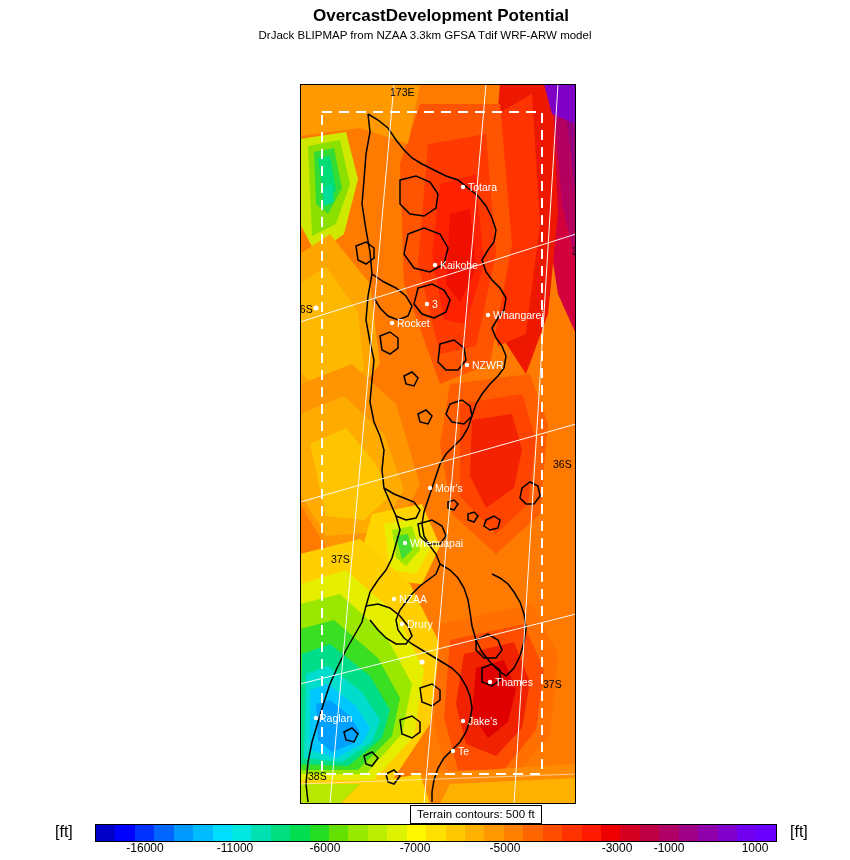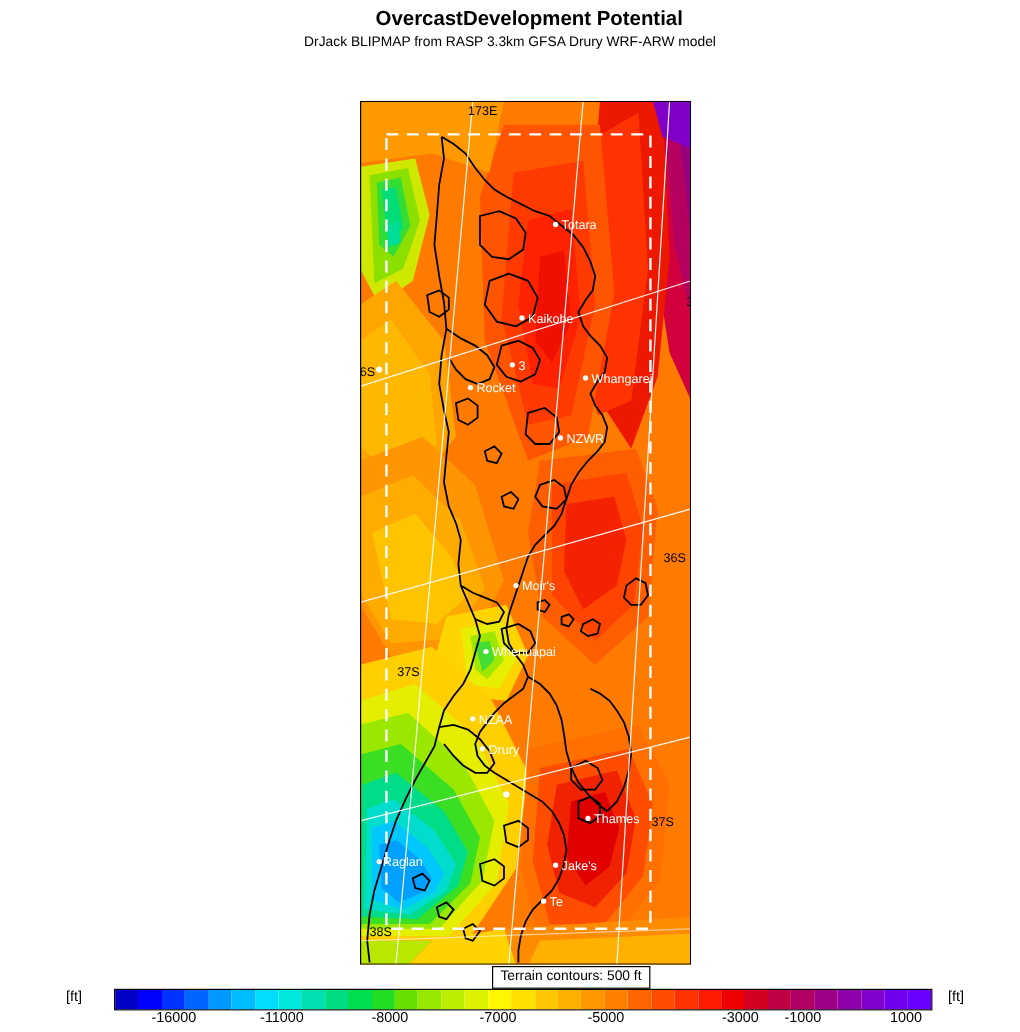--- a/index.html
+++ b/index.html
@@ -17,32 +17,32 @@
   #map{position:absolute;left:300px;top:84px;width:276px;height:720px;overflow:hidden;}
   #map svg{display:block;}
 
   
   .terrain-box{position:absolute;left:410px;top:805px;border:1px solid #000;background:#fff;
     font-size:11.5px;padding:2px 6px 3px 6px;}
 
   
   #cbar{position:absolute;left:95px;top:824px;width:680px;height:16px;border:1px solid #000;}
   #cbar div{height:100%;float:left;}
-  .cb-unit{position:absolute;font-size:12px;}
+  .cb-unit{position:absolute;font-size:16px;}
   .cb-unit.l{left:55px;top:823px;}
   .cb-unit.r{left:790px;top:823px;}
   #cb-ticks{position:absolute;left:95px;top:841px;width:680px;height:18px;}
   #cb-ticks span{position:absolute;font-size:12px;transform:translateX(-50%);}
 </style>
 </head>
 <body>
 
 <div class="title-block">
   <div class="t1">OvercastDevelopment Potential</div>
-  <div class="t3">DrJack BLIPMAP from RASP 3.3km GFSA Drury WRF-ARW model</div>
+  <div class="t3">DrJack BLIPMAP from NZAA 3.3km GFSA Tdif WRF-ARW model</div>
 </div>
 
 <div id="map">
 <svg width="276" height="720" viewBox="0 0 276 720" xmlns="http://www.w3.org/2000/svg">
   <defs>
     <clipPath id="clipMap">
           <rect x="0" y="0" width="276" height="720"></rect>
         </clipPath>
   </defs>
 
@@ -259,19 +259,19 @@
     <div style="width: 2.85714%; background: rgb(160, 0, 136);"></div>
     <div style="width: 2.85714%; background: rgb(144, 0, 170);"></div>
     <div style="width: 2.85714%; background: rgb(128, 0, 204);"></div>
     <div style="width: 2.85714%; background: rgb(112, 0, 238);"></div>
     <div style="width: 2.85714%; background: rgb(106, 0, 255);"></div>
   </div>
 <div class="cb-unit r">[ft]</div>
 <div id="cb-ticks">
     <span style="left: 49.98px;">-16000</span>
     <span style="left: 140.012px;">-11000</span>
-    <span style="left: 229.976px;">-8000</span>
+    <span style="left: 229.976px;">-6000</span>
     <span style="left: 320.008px;">-7000</span>
     <span style="left: 409.972px;">-5000</span>
     <span style="left: 522px;">-3000</span>
     <span style="left: 574px; text-align: center;">-1000</span>
     <span style="left: 660.008px; text-align: right;">1000</span>
   </div>
 
 </body></html>

